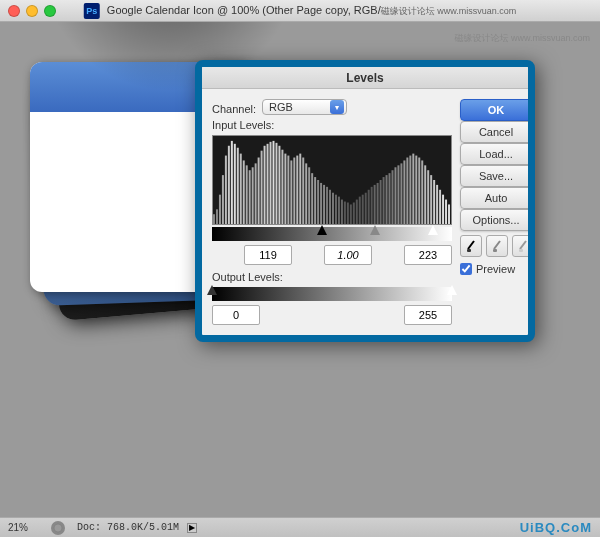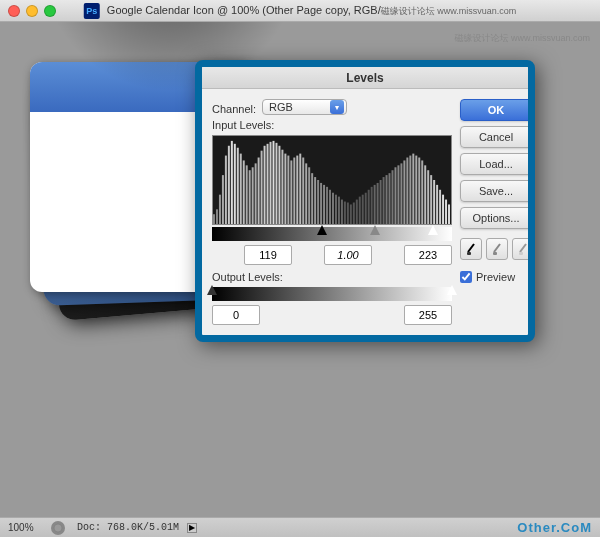--- a/index.html
+++ b/index.html
@@ -219,21 +219,20 @@
       padding: 10px;
       gap: 8px;
     }
     .dialog-left {
       flex: 1;
     }
     .dialog-right {
       width: 80px;
       display: flex;
       flex-direction: column;
-      gap: 5px;
     }
 
     
     .channel-row {
       display: flex;
       align-items: flex-end;
       margin-bottom: 4px;
       gap: 6px;
     }
     .channel-label {
@@ -628,20 +627,21 @@
             <input class="level-input" type="text" value="255" style="">
           </div>
         </div>
       </div>
 
       <div class="dialog-right">
         <button class="dialog-btn dialog-btn-ok">OK</button>
         <button class="dialog-btn">Cancel</button>
         <button class="dialog-btn">Load...</button>
         <button class="dialog-btn">Save...</button>
+        <button class="dialog-btn">Auto</button>
         <button class="dialog-btn">Options...</button>
 
         <div class="eyedropper-row">
           <div class="eyedropper-btn" title="Set Black Point">
             <svg width="14" height="14" viewBox="0 0 14 14">
               <line x1="10" y1="2" x2="4" y2="10" stroke="#000" stroke-width="2"></line>
               <rect x="3" y="10" width="4" height="3" fill="#333" rx="1"></rect>
             </svg>
           </div>
           <div class="eyedropper-btn" title="Set Gray Point">
@@ -661,22 +661,22 @@
         <div class="preview-row">
           <input type="checkbox" class="preview-checkbox" checked="" style="">
           <span class="preview-label">Preview</span>
         </div>
       </div>
     </div>
   </div>
 </div>
 
 <div class="status-bar">
-  <span class="zoom-level">100%</span>
+  <span class="zoom-level">21%</span>
   <div class="status-icon">
     <svg width="10" height="10" viewBox="0 0 10 10">
       <circle cx="5" cy="5" r="4" fill="#999" stroke="#777" stroke-width="0.5"></circle>
     </svg>
   </div>
   <span class="doc-info">Doc: 768.0K/5.01M</span>
   <div class="arrow-btn">▶</div>
-  <div class="watermark" style="position:static;margin-left:auto;font-size:13px;font-weight:bold;color:#2a8ac0;">Other.CoM</div>
+  <div class="watermark" style="position:static;margin-left:auto;font-size:13px;font-weight:bold;color:#2a8ac0;">UiBQ.CoM</div>
 </div>
 
 </body></html>

